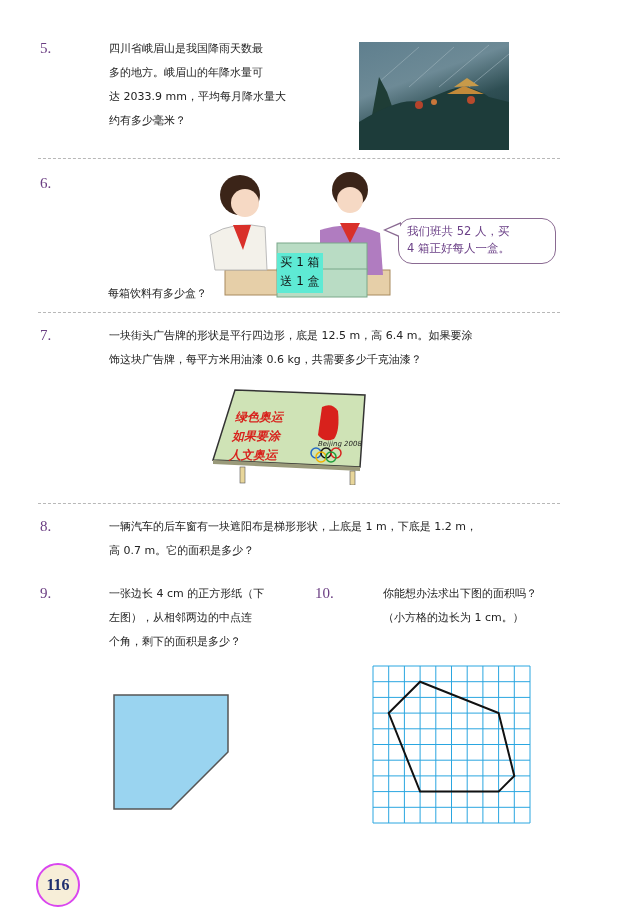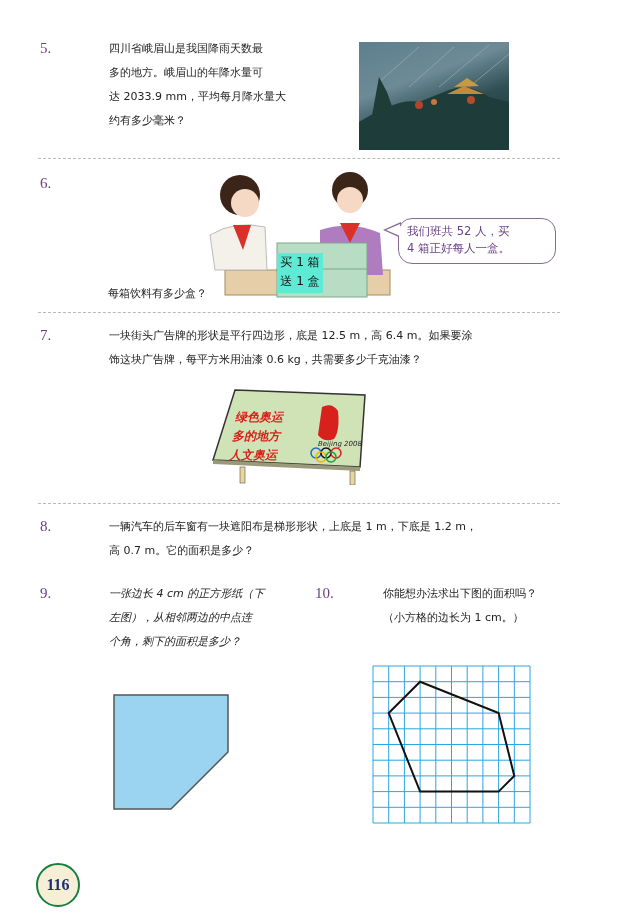--- a/index.html
+++ b/index.html
@@ -7,21 +7,21 @@
   .abs{position:absolute;}
   .num{position:absolute;font-family:"Liberation Serif","DejaVu Serif",serif;font-size:15px;color:#6a3d82;}
   .txt{position:absolute;font-size:11px;line-height:24px;color:#222;margin-left:38px;}
   .divider{position:absolute;left:38px;width:522px;height:0;border-top:1px dashed #b8b8b8;}
   .photo{position:absolute;left:359px;top:42px;width:150px;height:108px;overflow:hidden;
     background:linear-gradient(160deg,#5f7f8e 0%,#6d8a96 35%,#2f4f54 60%,#163235 100%);}
   .bubble{position:absolute;left:398px;top:218px;width:158px;height:46px;border:1.5px solid #8a6a92;border-radius:14px;background:#fff;
     font-size:11.5px;line-height:17px;color:#6a3f86;padding:4px 8px;box-sizing:border-box;}
   .bubble-tail{position:absolute;left:383px;top:222px;width:0;height:0;border-top:8px solid transparent;border-bottom:8px solid transparent;border-right:18px solid #8a6a92;}
   .bubble-tail-in{position:absolute;left:386px;top:224px;width:0;height:0;border-top:6px solid transparent;border-bottom:6px solid transparent;border-right:14px solid #fff;}
-  .page-badge{position:absolute;left:36px;top:863px;width:40px;height:40px;border-radius:50%;background:#f7eed8;border:2px solid #15803d;
+  .page-badge{position:absolute;left:36px;top:863px;width:40px;height:40px;border-radius:50%;background:#f7eed8;border:2px solid #d946ef;
     font-family:"Liberation Serif","DejaVu Serif",serif;font-size:16px;color:#1e2e6e;text-align:center;line-height:40px;font-weight:bold;}
 </style>
 </head>
 <body>
 
 <div class="num" style="left:40px;top:40px;">5.</div>
 <div class="txt" style="left:71px;top:37px;width:270px;">
   <div>四川省峨眉山是我国降雨天数最</div>
   <div>多的地方。峨眉山的年降水量可</div>
   <div>达 2033.9 mm，平均每月降水量大</div>
@@ -89,34 +89,34 @@
     <path d="M112 22 q10 -5 16 4 q2 20 -4 28 q-10 4 -16 -4 z" fill="#d8211c"></path>
     <circle cx="106" cy="68" r="5" fill="none" stroke="#2367c7" stroke-width="1.5"></circle>
     <circle cx="116" cy="68" r="5" fill="none" stroke="#111" stroke-width="1.5"></circle>
     <circle cx="126" cy="68" r="5" fill="none" stroke="#d8211c" stroke-width="1.5"></circle>
     <circle cx="111" cy="72" r="5" fill="none" stroke="#f2b400" stroke-width="1.5"></circle>
     <circle cx="121" cy="72" r="5" fill="none" stroke="#1f9e3a" stroke-width="1.5"></circle>
   </svg>
 </div>
 <div class="abs" style="left:235px;top:408px;font-size:12px;line-height:19px;color:#d8211c;font-weight:bold;font-style:italic;">
   <div>绿色奥运</div>
-  <div style="margin-left:-3px">多的地方</div>
+  <div style="margin-left:-3px">如果要涂</div>
   <div style="margin-left:-6px">人文奥运</div>
 </div>
 <div class="abs" style="left:318px;top:440px;font-size:7px;color:#222;font-style:italic;">Beijing 2008</div>
 <div class="divider" style="top:503px;"></div>
 
 <div class="num" style="left:40px;top:518px;">8.</div>
 <div class="txt" style="left:71px;top:515px;width:500px;">
   <div>一辆汽车的后车窗有一块遮阳布是梯形形状，上底是 1 m，下底是 1.2 m，</div>
   <div>高 0.7 m。它的面积是多少？</div>
 </div>
 
 <div class="num" style="left:40px;top:585px;">9.</div>
-<div class="txt" style="left:71px;top:582px;width:220px;font-style:italic;">
+<div class="txt" style="left:71px;top:582px;width:220px;">
   <div>一张边长 4 cm 的正方形纸（下</div>
   <div>左图），从相邻两边的中点连</div>
   <div>个角，剩下的面积是多少？</div>
 </div>
 <div class="abs" style="left:112px;top:693px;width:125px;height:120px;">
   <svg width="125" height="120" viewBox="0 0 125 120">
     <polygon points="2,2 116,2 116,59 59,116 2,116" fill="#9ad4f0" stroke="#555" stroke-width="1.5"></polygon>
   </svg>
 </div>
 

